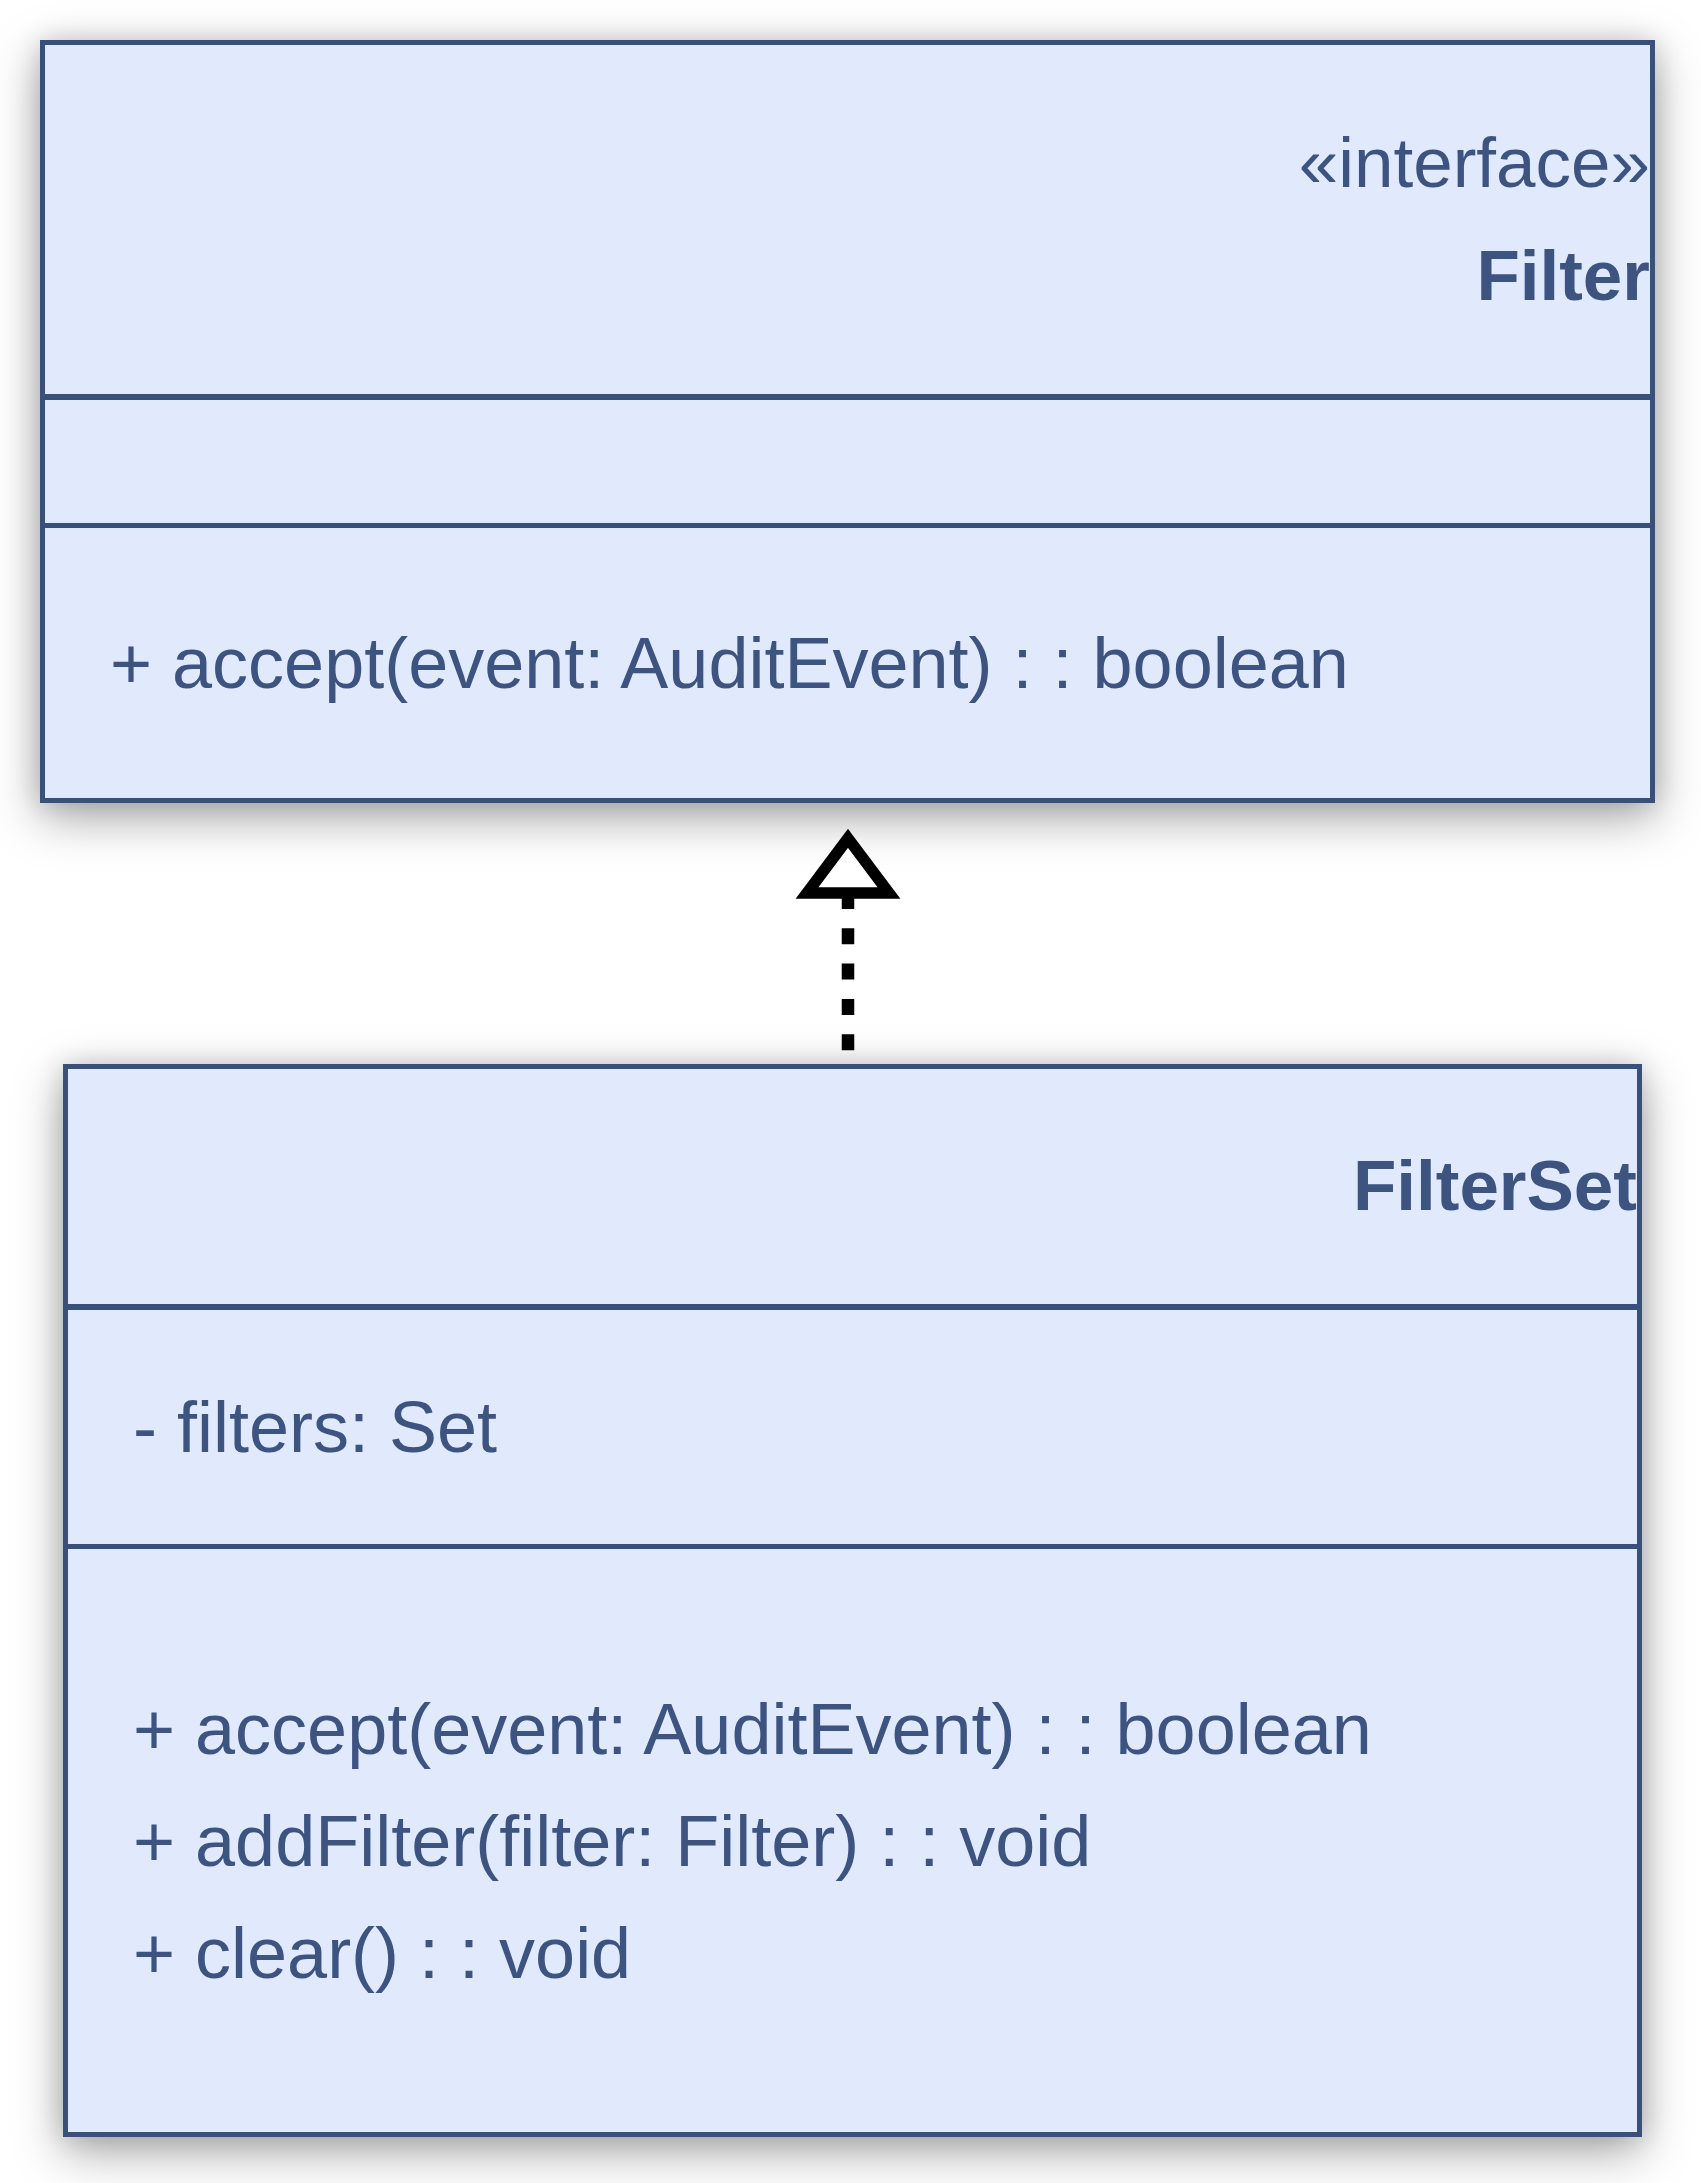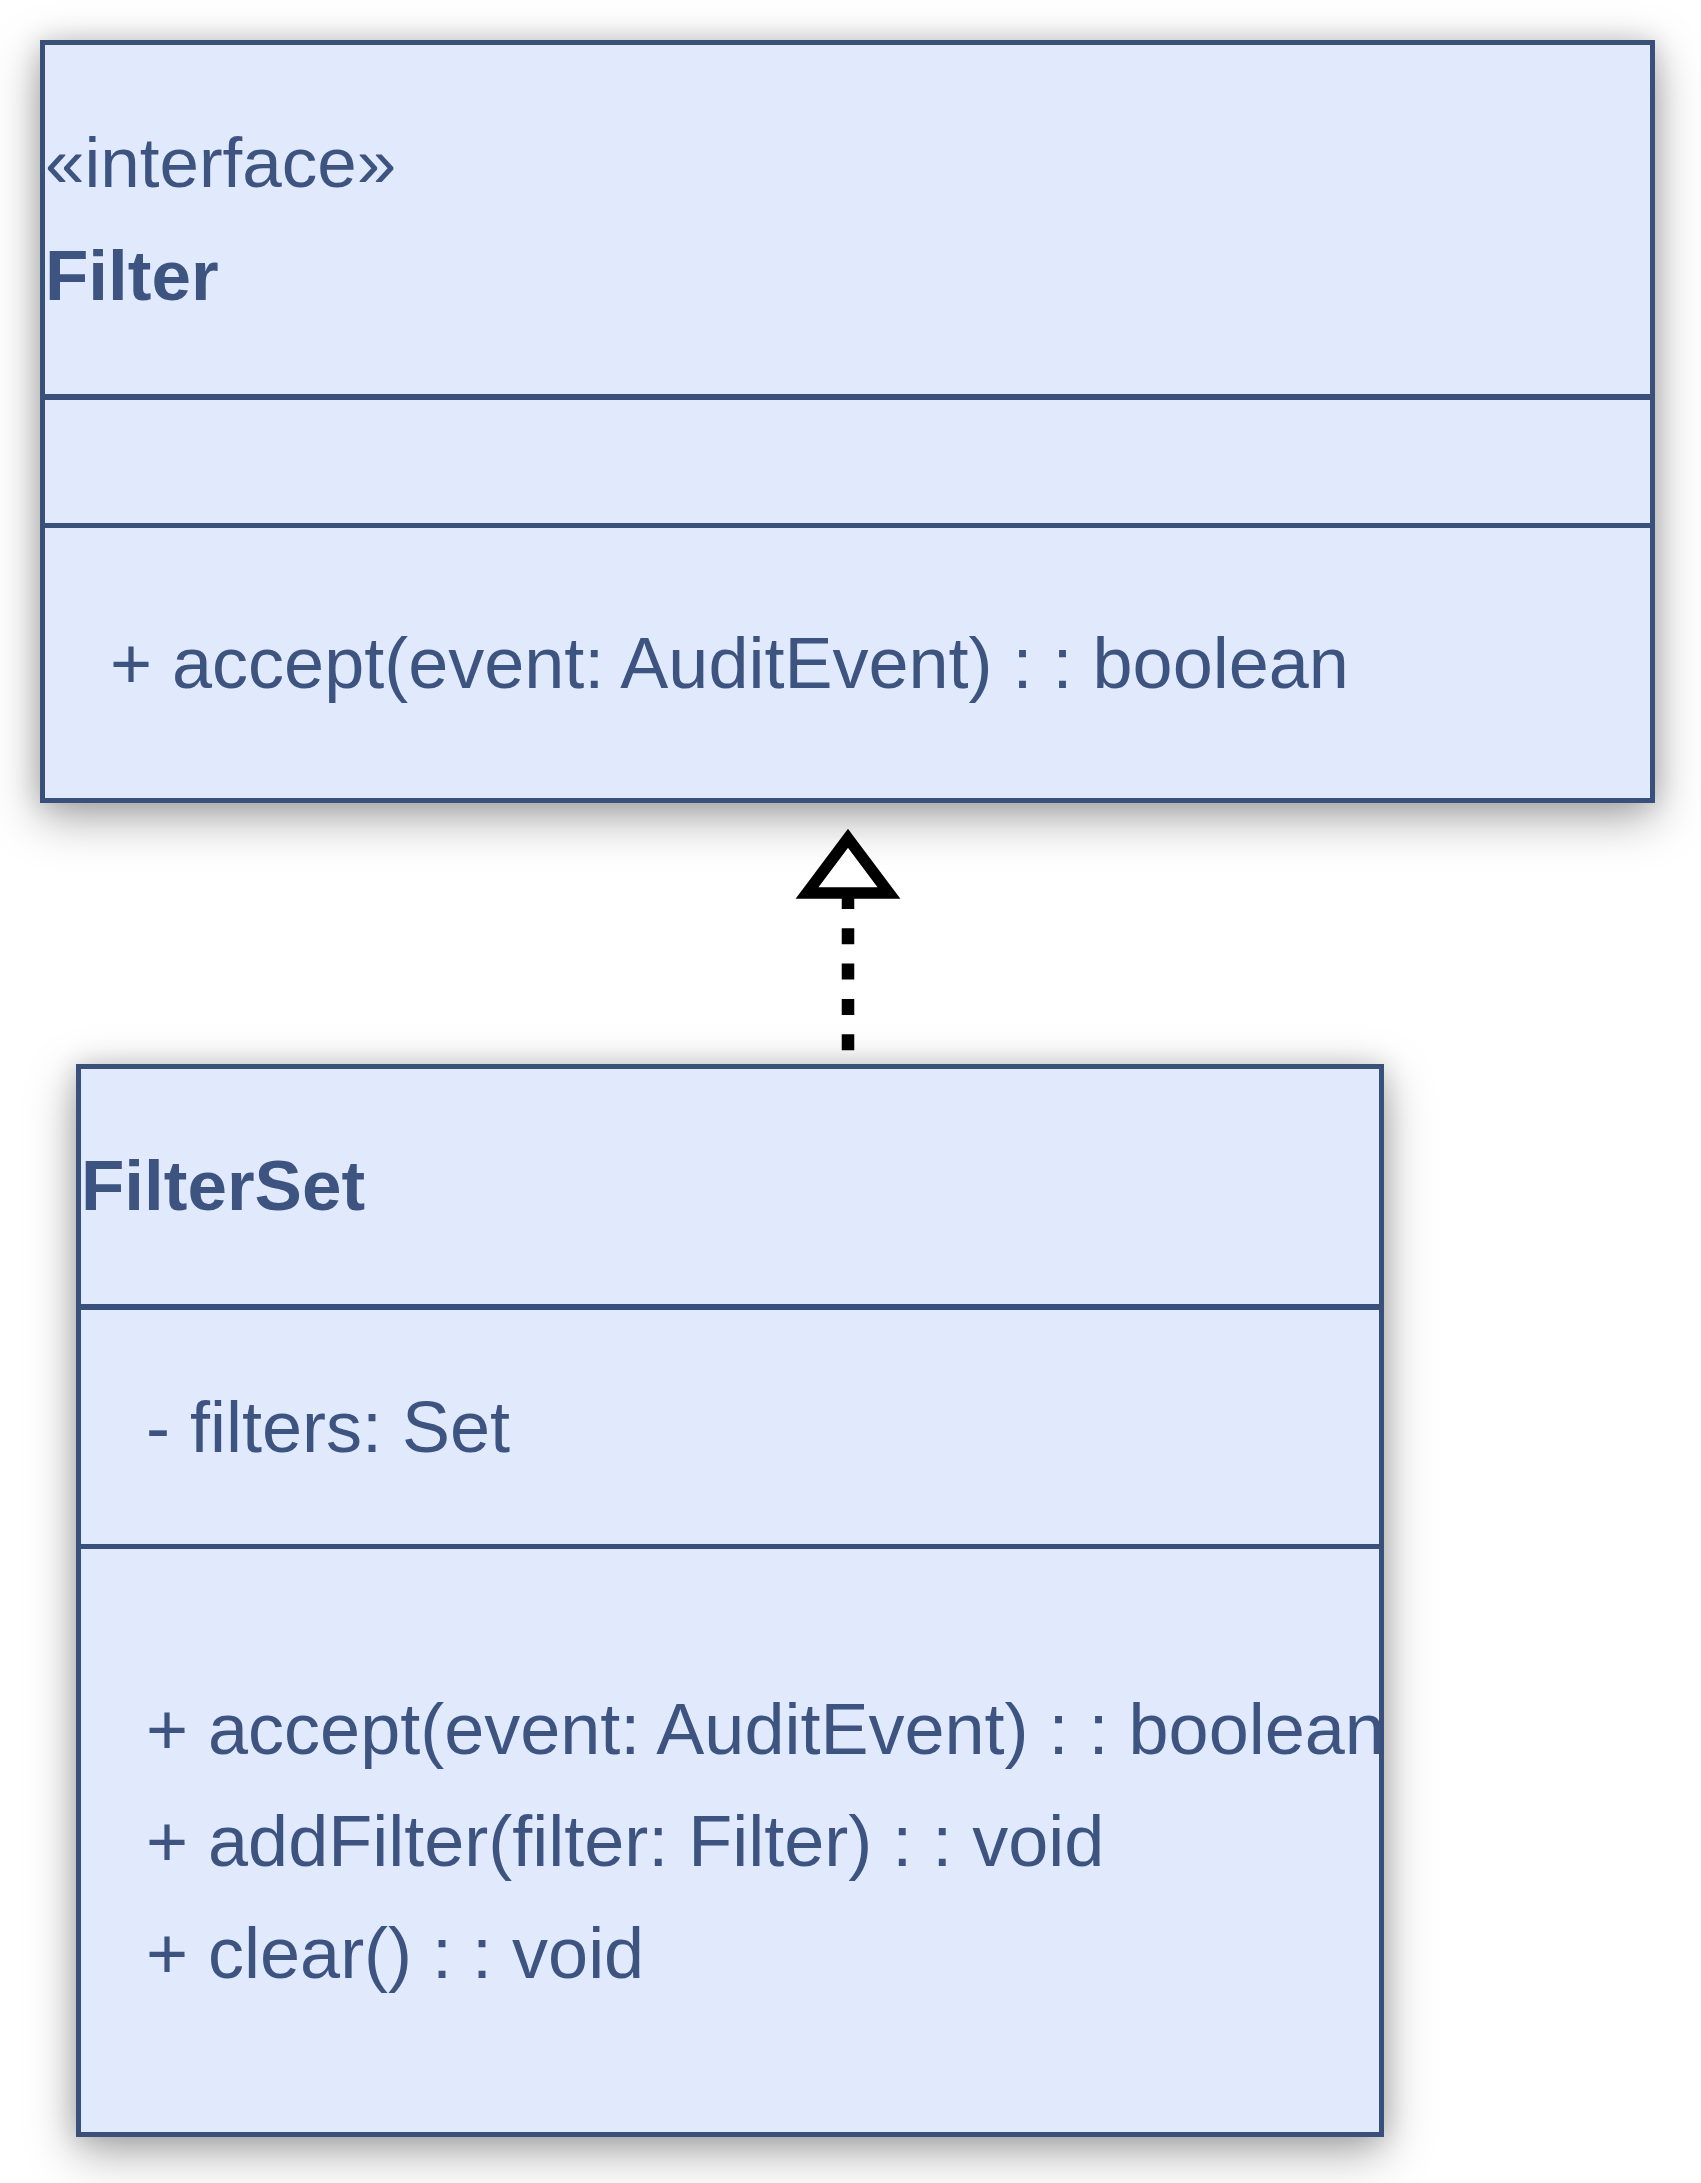--- a/index.html
+++ b/index.html
@@ -23,31 +23,31 @@
     border: 5.7px solid var(--border, #39507a);
     box-shadow: 0 0 24px rgba(0,0,0,0.14), 0 15px 45px rgba(0,0,0,0.34);
     display: flex;
     flex-direction: column;
   }
   .uml-class.interface-box {
     left: 40px; top: 40px;
     width: 1615px; height: 763px;
   }
   .uml-class.filterset-box {
-    left: 76px; top: 1064px;
-    width: 1308px; height: 1073px;
+    left: 63px; top: 1064px;
+    width: 1579px; height: 1073px;
   }
   .compartment {
     box-sizing: border-box;
     display: flex;
     flex-direction: column;
     justify-content: center;
   }
   .name-compartment {
-    align-items: flex-start;
+    align-items: flex-end;
     text-align: center;
     gap: 35px;
   }
   .interface-box .name-compartment { height: 349px; }
   .filterset-box .name-compartment { height: 235px; }
   .interface-box .attrs-compartment { height: 123px; }
   .filterset-box .attrs-compartment { height: 234px; }
   .members-compartment { flex: 1; }
   .divider {
     height: 5.7px;

